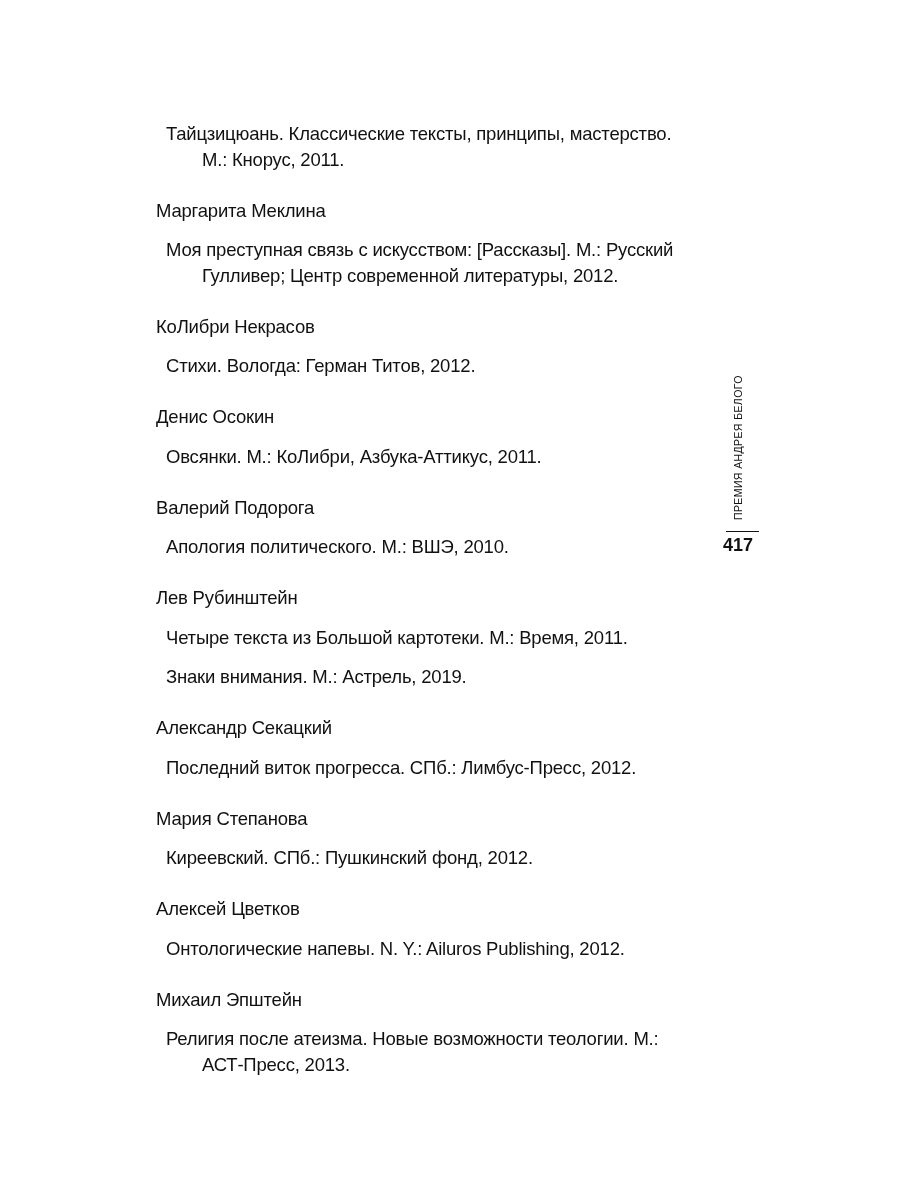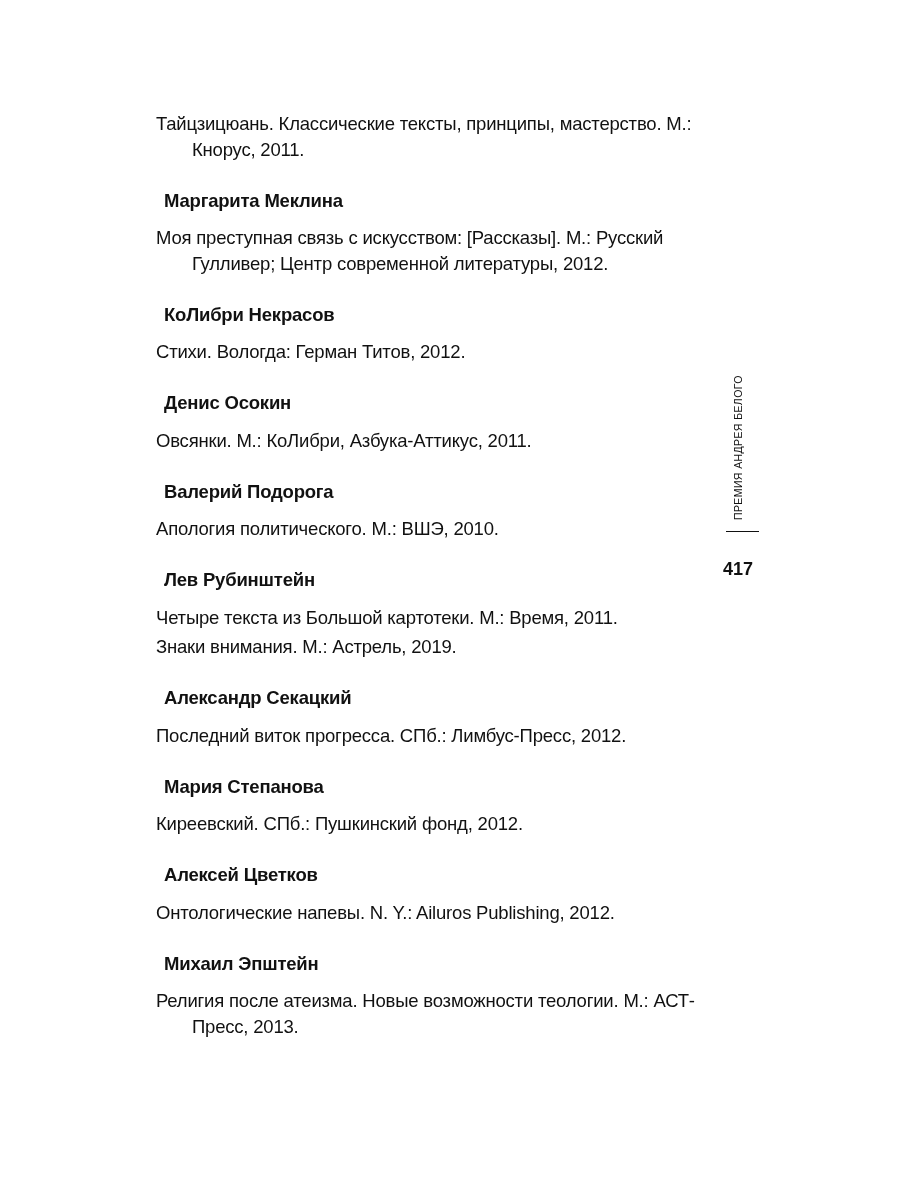--- a/index.html
+++ b/index.html
@@ -21,25 +21,25 @@
       top: 107px;
       width: 560px;
       font-size: 18.5px;
       line-height: 25.5px;
       letter-spacing: -0.2px;
     }
     .entry {
       margin: 0 0 25.5px 0;
     }
     .author {
-      font-weight: bold;
-      margin: 12px;
+      font-weight: normal;
+      margin: 4px;
     }
     .work {
-      margin: 4px;
+      margin: 14px;
       padding-left: 36px;
       text-indent: -36px;
     }
     .side {
       position: absolute;
       left: 722px;
       top: 380px;
       width: 40px;
       height: 190px;
     }
@@ -60,21 +60,21 @@
       position: absolute;
       left: 4px;
       top: 151px;
       width: 33px;
       height: 0;
       border-top: 1.5px solid #111;
     }
     .page-number {
       position: absolute;
       left: 1px;
-      top: 179px;
+      top: 155px;
       font-size: 18px;
       font-weight: bold;
     }
   </style>
 </head>
 <body>
 
 <main class="page-body">
 
   <section class="entry">

